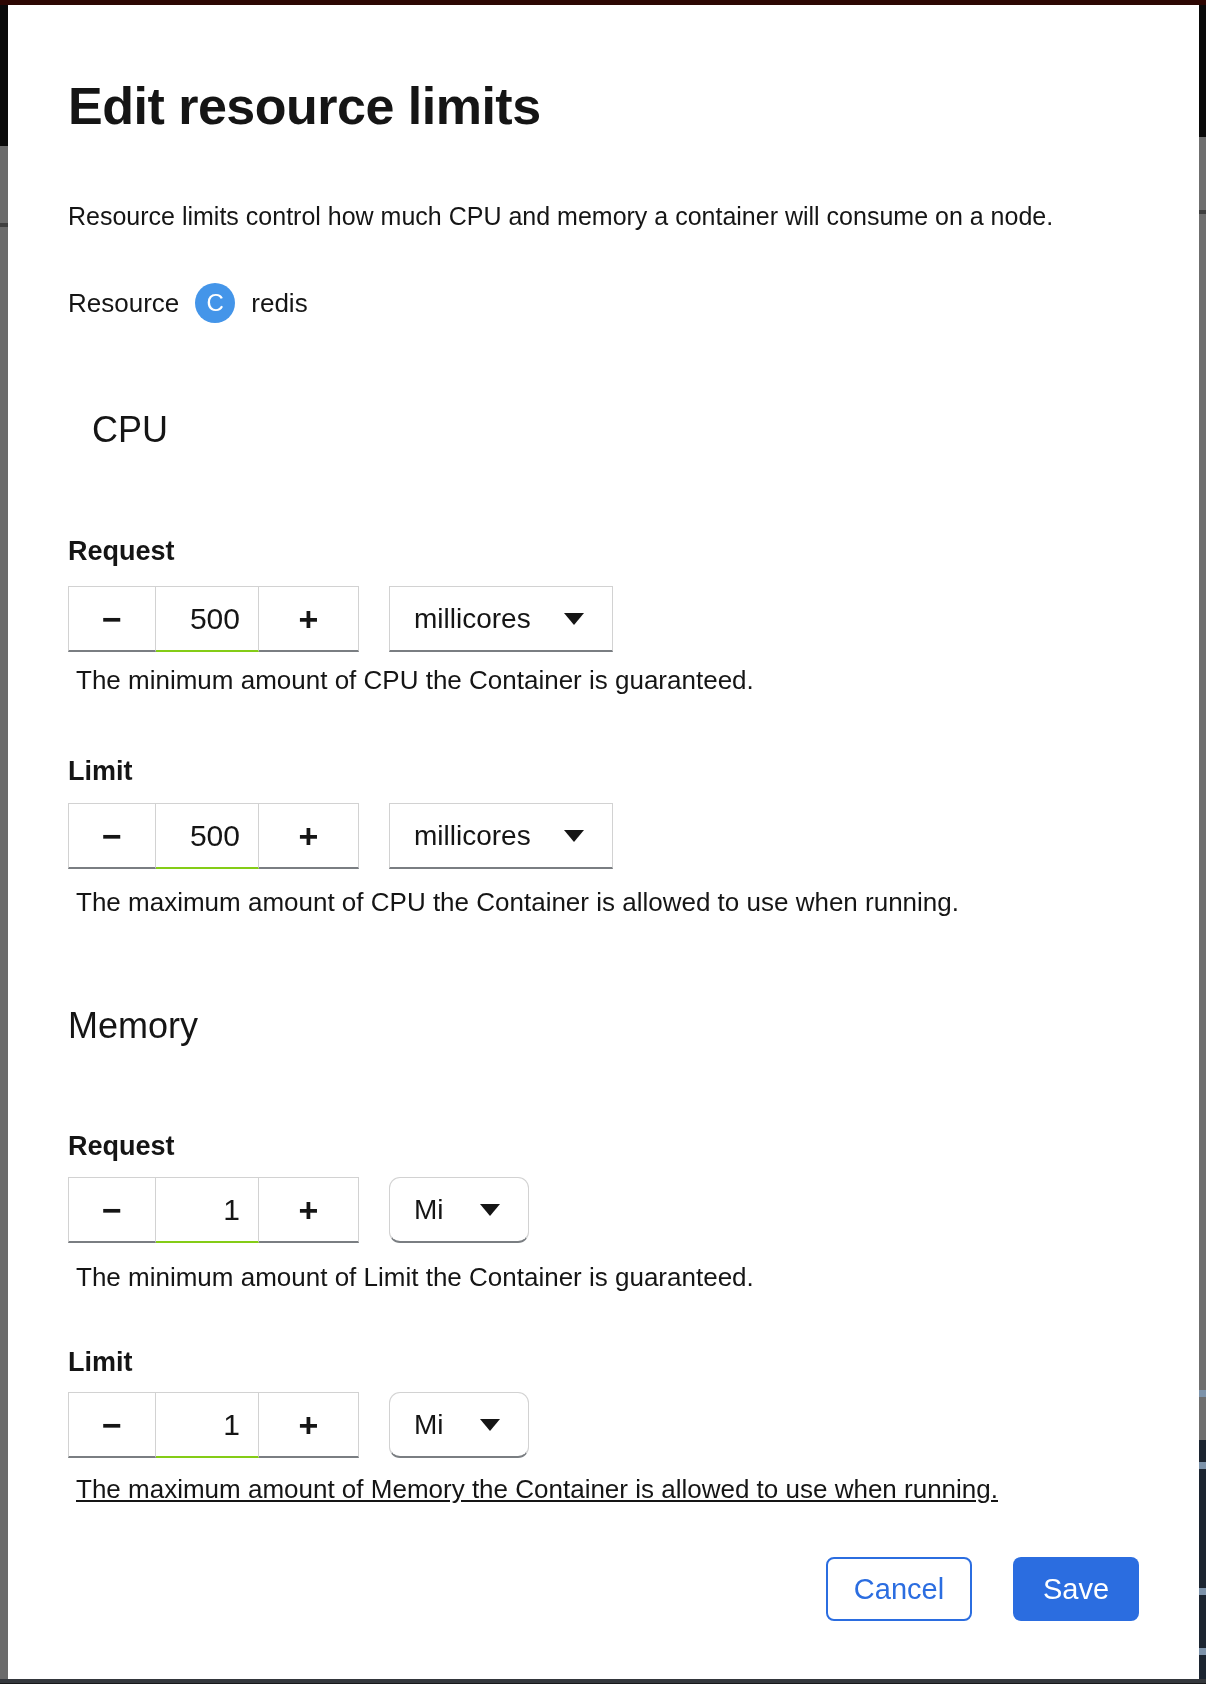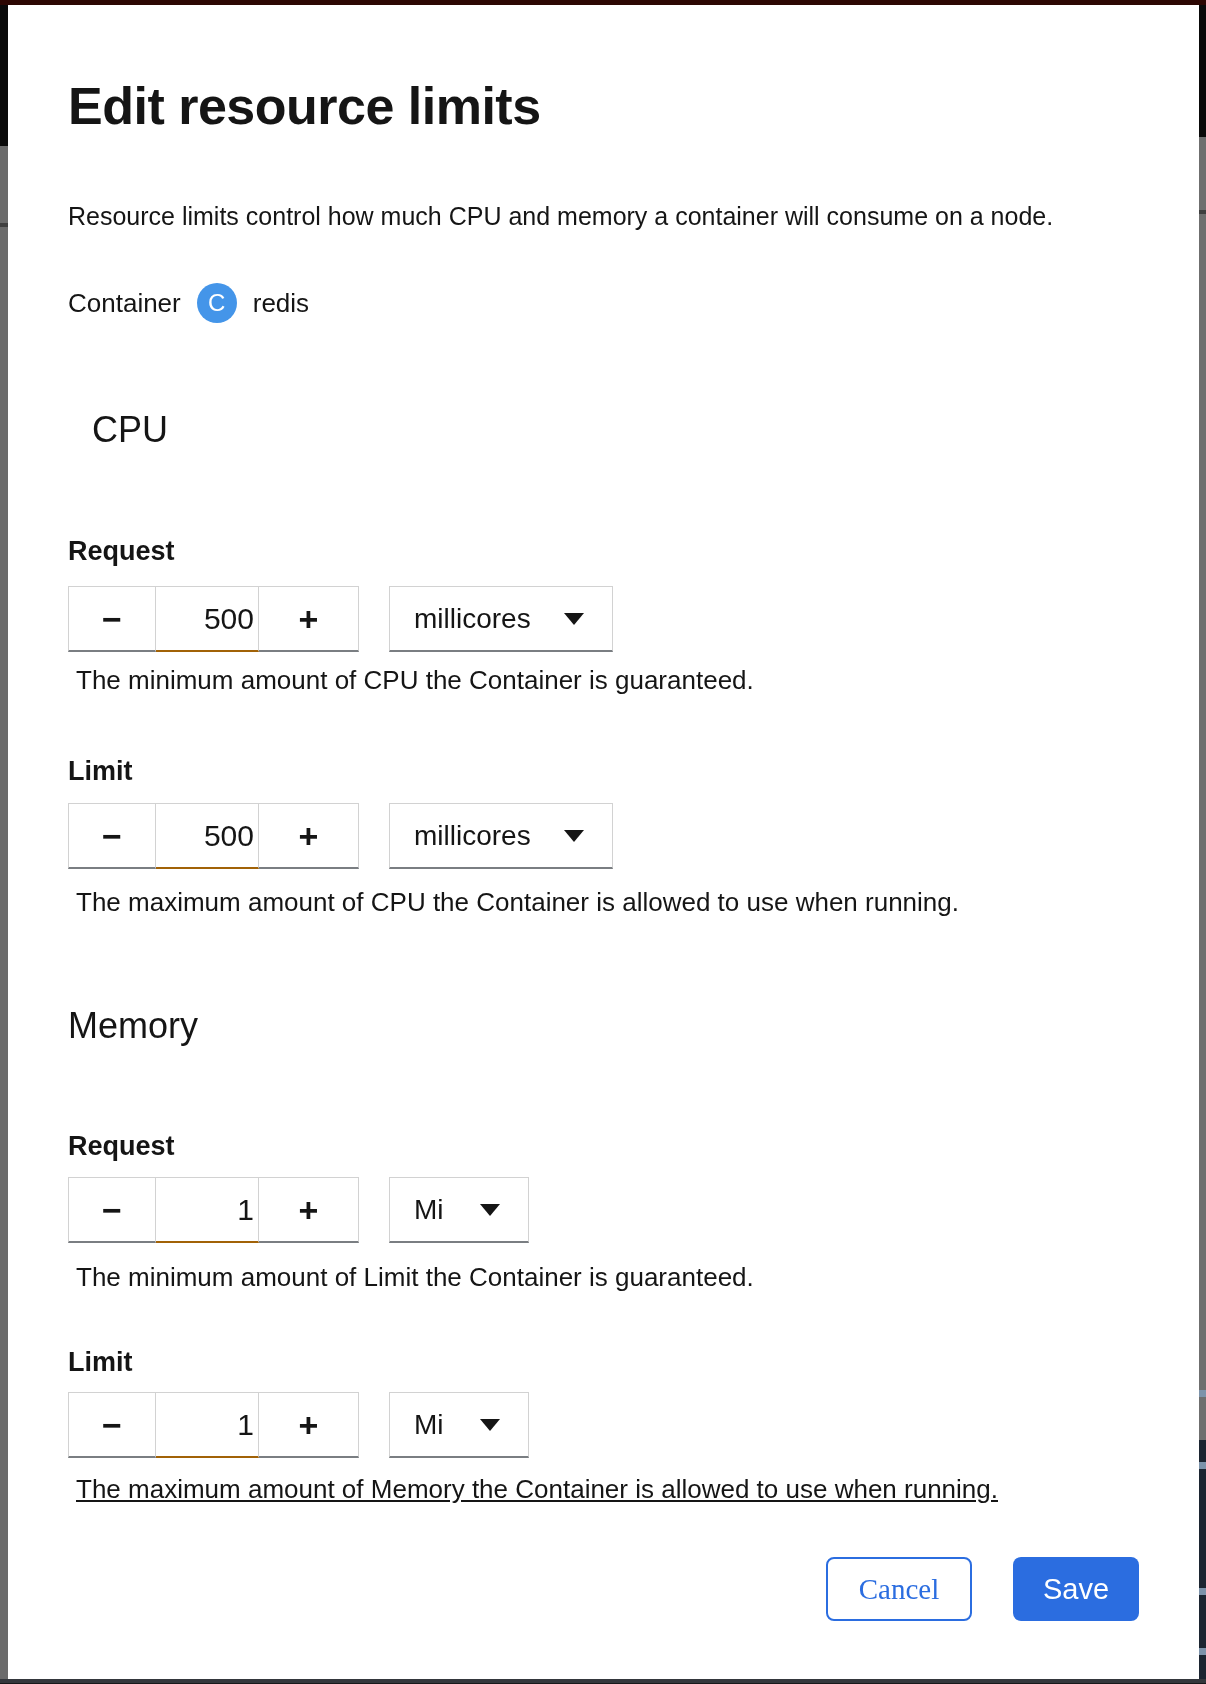--- a/index.html
+++ b/index.html
@@ -53,33 +53,33 @@
   .spinner { display:flex; }
   .spin-btn {
     width:88px; background:#ffffff;
     border:1px solid #d2d2d2; border-bottom:2px solid #7a7e82;
     font-size:34px; font-weight:bold; color:#151515;
     display:flex; align-items:center; justify-content:center;
     cursor:pointer; line-height:1;
   }
   .spin-btn.plus { width:100px; border-left:none; }
   .value-input {
-    width:103px; border:1px solid #d2d2d2; border-left:none; border-bottom:2px solid #a16207;
+    width:103px; border:1px solid #d2d2d2; border-left:none; border-bottom:2px solid #84cc16;
     font-family:"Liberation Sans", sans-serif;
-    font-size:30px; color:#151515; text-align:right; padding-right:4px;
+    font-size:30px; color:#151515; text-align:right; padding-right:18px;
     outline:none; background:#ffffff;
   }
   .unit-select {
     margin-left:30px; background:#ffffff;
     border:1px solid #d2d2d2; border-bottom:2px solid #7a7e82;
     display:flex; align-items:center; cursor:pointer;
     padding-left:24px; padding-right:28px;
   }
   .unit-select.wide   { width:224px; }
-  .unit-select.narrow { width:140px; }
+  .unit-select.narrow { width:140px;border-radius:11px; }
   .unit-select .unit-text { font-size:28px; color:#151515; }
   .caret-down {
     margin-left:auto; width:0; height:0;
     border-left:10px solid transparent; border-right:10px solid transparent;
     border-top:12px solid #151515;
   }
   .row-cpu-request { top:570px; }
   .help-cpu-request { top:649px; }
   .label-cpu-request { top:519px; }
   .label-cpu-limit { top:739px; }
@@ -92,21 +92,21 @@
   .row-mem-limit { top:1376px; }
   .help-mem-limit { top:1458px;text-decoration:underline; }
 
   
   .footer { position:absolute; top:1541px; right:60px; display:flex; gap:32px; }
   .btn {
     height:64px; border-radius:8px; font-family:"Liberation Sans", sans-serif;
     font-size:29px; display:flex; align-items:center; justify-content:center;
     cursor:pointer;
   }
-  .btn-cancel { width:146px; background:#ffffff; border:2px solid #2b6de0; color:#2b6de0;font-family:Liberation Serif, serif; }
+  .btn-cancel { width:146px; background:#ffffff; border:2px solid #2b6de0; color:#2b6de0; }
   .btn-save   { width:126px; background:#2b6de0; border:none; color:#ffffff; }
 </style>
 </head>
 <body>
 
 <div class="edge-top" style="background: rgb(45, 7, 3);"></div>
 <div class="edge-left">
   <div class="dark-head"></div>
   <div class="divider"></div>
 </div>
@@ -121,21 +121,21 @@
 </div>
 <div class="edge-bottom"></div>
 
 <div class="modal">
 
   <h1 class="abs title">Edit resource limits</h1>
 
   <p class="abs description">Resource limits control how much CPU and memory a container will consume on a node.</p>
 
   <div class="abs container-row">
-    <span class="lbl">Container</span>
+    <span class="lbl">Resource</span>
     <span class="badge" style="background: rgb(68, 149, 233);">C</span>
     <span class="lbl">redis</span>
   </div>
 
   <h2 class="abs section-heading heading-cpu">CPU</h2>
 
   <div class="abs field-label label-cpu-request">Request</div>
   <div class="abs input-row row-cpu-request">
     <div class="spinner">
       <button class="spin-btn">−</button>

